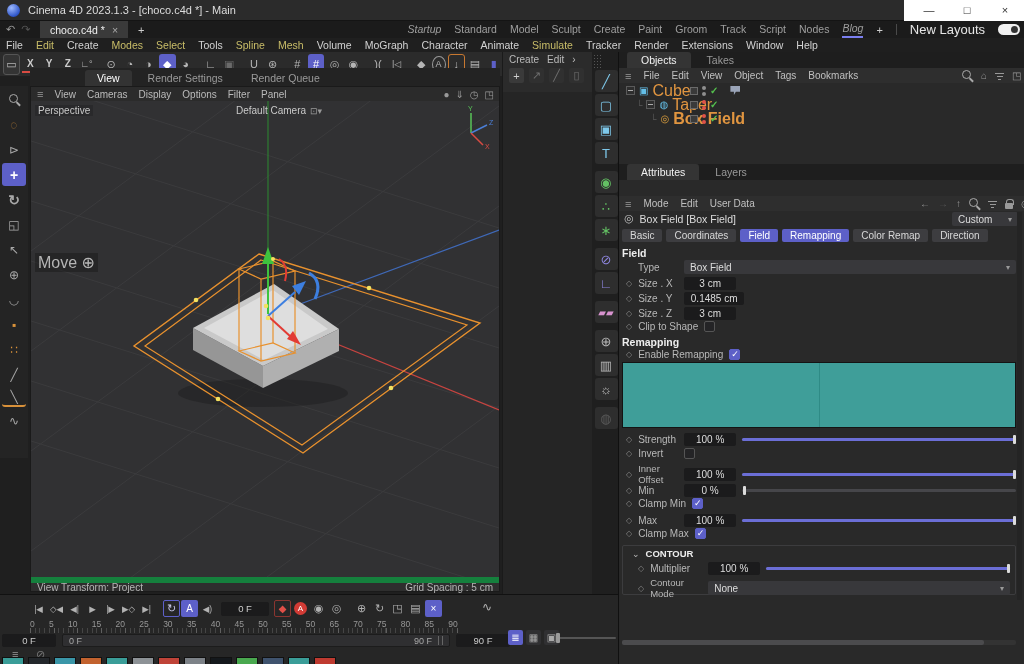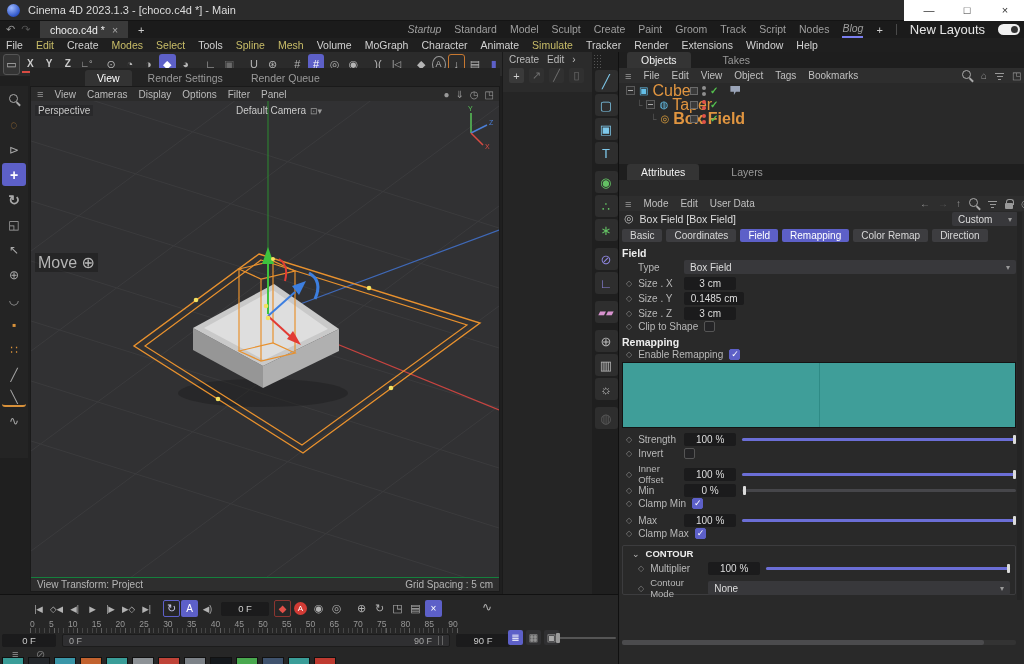--- a/index.html
+++ b/index.html
@@ -77,36 +77,36 @@
 .vp-menu{height:14px;background:#2b2b2b;display:flex;align-items:center;gap:11px;padding-left:6px}
 .vp-menu .mi{color:#bbb;font-size:10px}
 .vp-menu .burger{color:#999;font-size:11px}
 .vp-corner{position:absolute;right:5px;top:0;height:14px;display:flex;gap:6px;align-items:center}
 .vp-corner span{color:#999;font-size:10px}
 .vp-canvas{position:relative;width:468px;height:476px;background:#313133;overflow:hidden}
 .vp-label{position:absolute;color:#c9c9c9;font-size:10px;background:rgba(20,20,20,.25);padding:0 3px}
 .vp-cam{position:absolute;left:205px;top:4px;color:#c9c9c9;font-size:10px;display:flex;gap:4px;align-items:center}
 .vp-cam .camico{color:#9a9a9a;font-size:9px}
 .vp-move{position:absolute;left:4px;top:152px;color:#b5b5b5;font-size:16px;background:rgba(20,20,20,.4);padding:0 3px}
-.vp-status{height:14px;background:#2e2e2e;border-top:1px solid #15803d;display:flex;justify-content:space-between;align-items:center;padding:0 6px}
+.vp-status{height:14px;background:#2e2e2e;border-top:6px solid #15803d;display:flex;justify-content:space-between;align-items:center;padding:0 6px}
 .vp-status span{color:#b5b5b5;font-size:10px}
 .axis-gizmo{position:absolute;right:4px;top:2px}
 
 .center-toolbar{left:593px;top:70px;width:26px;height:380px;display:flex;flex-direction:column;align-items:center;gap:2px}
 .ci{width:23px;height:22px;background:#2e2e2e;border-radius:3px;display:flex;align-items:center;justify-content:center;font-size:13px;color:#9a9a9a}
 .ci-blue{color:#7ec8ea}
 .ci-green{color:#63c063}
 .ci-violet{color:#8f86e0}
 .ci-pink{color:#d893cf;font-size:10px}
 .ci-grey{color:#b8b8b8}
 .ci-dim{color:#5a5a5a}
 .ci-gap{margin-top:5px}
 
 .rp-bg{left:618px;top:52px;width:406px;height:612px;background:#292929;border-left:1px solid #101010}
-.ptab-strip{background:#1e1e1e;display:flex;align-items:flex-end;padding-left:8px;gap:18px}
+.ptab-strip{background:#1e1e1e;display:flex;align-items:flex-end;padding-left:8px;gap:2px}
 .ptab{padding:2px 14px;color:#9a9a9a;font-size:10.5px}
 .pt-active{background:#343434;color:#f2f2f2;border-radius:3px 3px 0 0}
 .pmenu{background:#2e2e2e;display:flex;align-items:center;gap:12px;padding-left:6px}
 .pmenu .mi{color:#c0c0c0;font-size:10px}
 .pmenu .burger{color:#999;font-size:11px}
 .pm-icons{position:absolute;display:flex;gap:8px;align-items:center}
 .pm-icons span{color:#999;font-size:10px}
 .pm-icons .dim{color:#555}
 .ic-filter{width:9px;height:8px;background-image:linear-gradient(#999,#999),linear-gradient(#999,#999),linear-gradient(#999,#999);background-size:9px 1px,6px 1px,3px 1px;background-position:50% 1px,50% 4px,50% 7px;background-repeat:no-repeat}
 .ic-lock{width:8px;height:6px;background:#999;border-radius:1px;position:relative;margin-top:4px}

